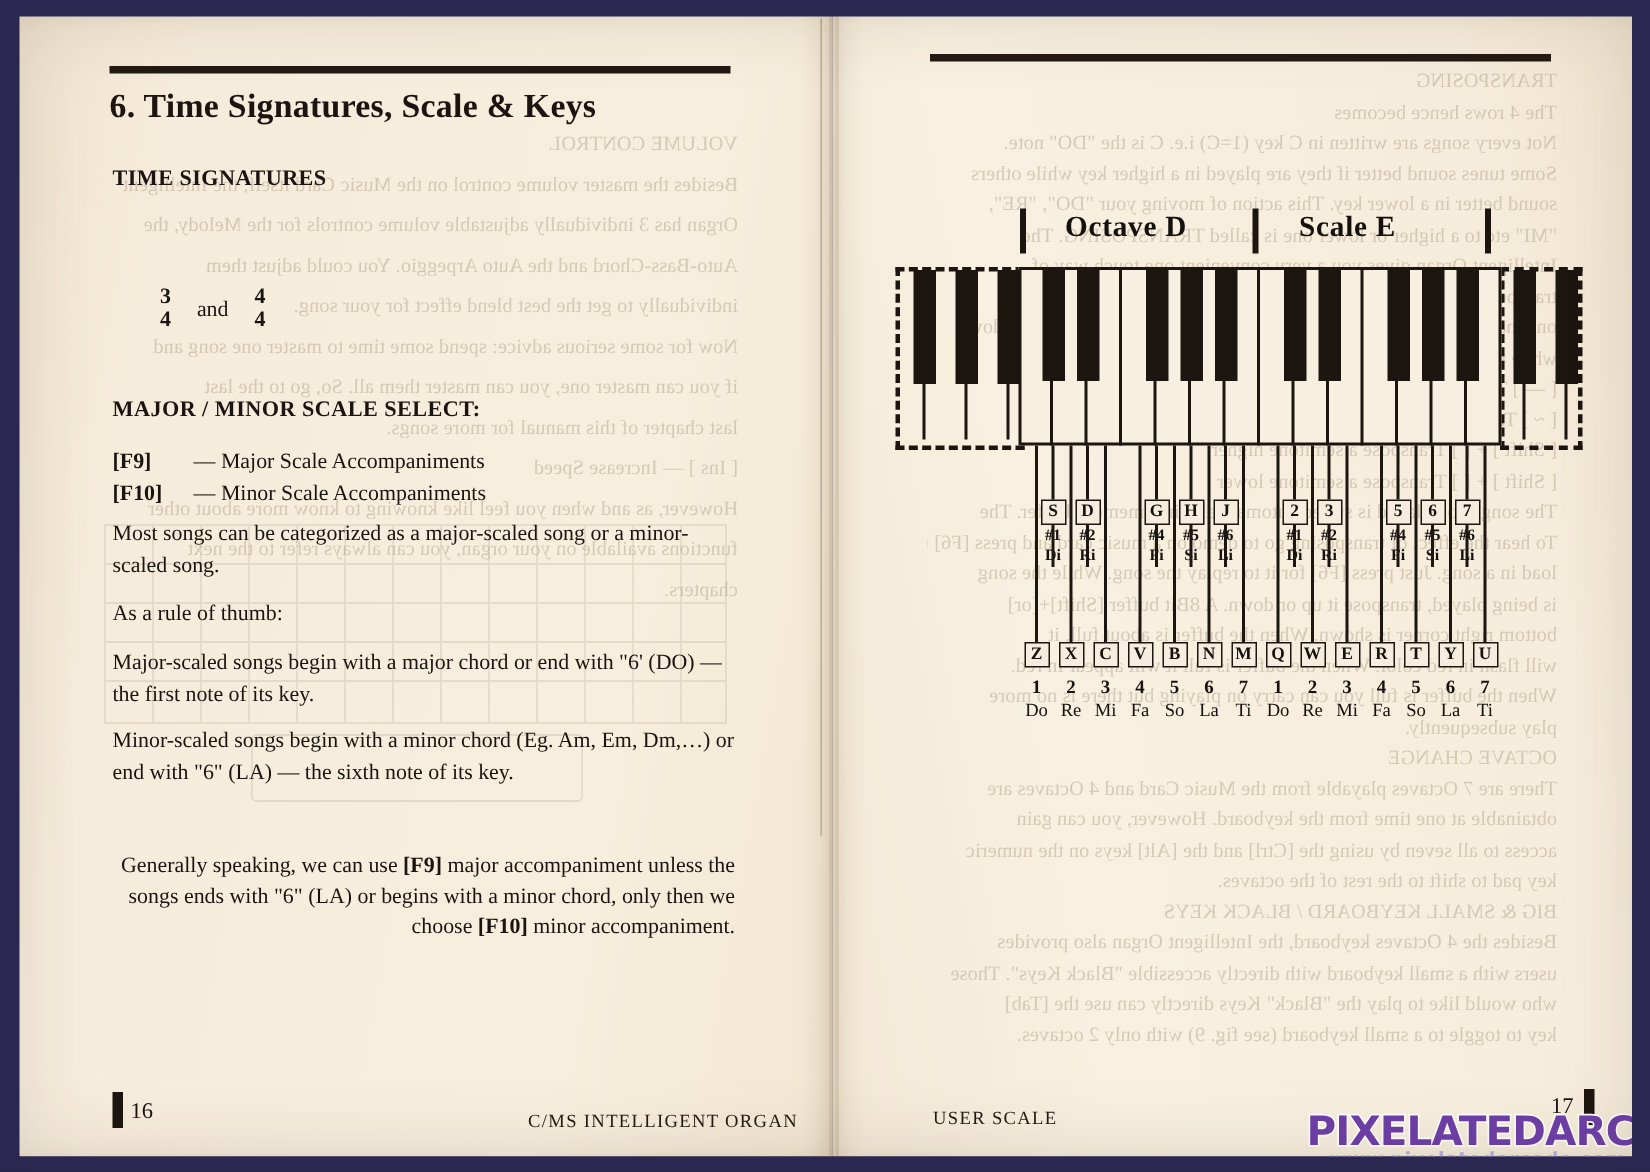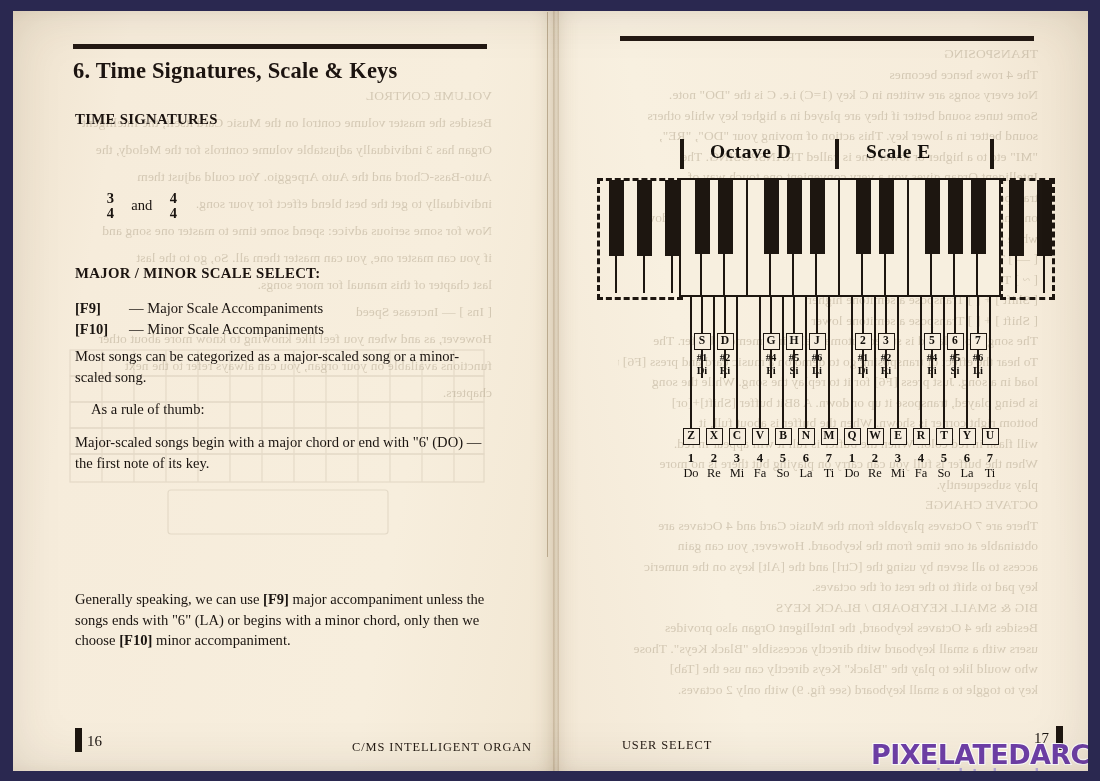--- a/index.html
+++ b/index.html
@@ -177,27 +177,28 @@
       <span>Major Scale Accompaniments</span>
     </div>
     <div>
       <span class="fk">[F10]</span><span>—</span>
       <span>Minor Scale Accompaniments</span>
     </div>
   </div>
 
   <div class="lpara" style="left:75px;top:346px;">Most songs can be categorized as a major-scaled song or a minor-scaled song.</div>
 
-  <div class="lpara" style="left:75px;top:399px;margin-left:16px;">As a rule of thumb:</div>
+  <div class="lpara" style="left:75px;top:399px;">As a rule of thumb:</div>
 
   <div class="lpara" style="left:75px;top:432px;">Major-scaled songs begin with a major chord or end with "6' (DO) — the first note of its key.</div>
 
-
-
-  <div class="lpara narrow" style="left:75px;top:589px;">
+  <div class="lpara" style="left:75px;top:484px;">Minor-scaled songs begin with a minor chord (Eg. Am, Em, Dm,…) or end with "6" (LA) — the sixth note of its key.</div>
+
+
+  <div class="lpara narrow" style="left:75px;top:567px;text-align:right;">
     <span>Generally speaking, we can use </span><b class="kb">[F9]</b><span> major accompaniment unless the songs ends with "6" (LA) or begins with a minor chord, only then we choose </span><b class="kb">[F10]</b><span> minor accompaniment.</span>
   </div>
 
   <div class="footbar" style="left:75px;top:728px;"></div>
   <div class="pnum" style="left:87px;top:733px;">16</div>
   <div class="foottext" style="left:352px;top:740px;">C/MS INTELLIGENT ORGAN</div>
 
   <div id="ghostR">
       <div class="ghost" style="left: 618px; top: 44px; width: 420px; white-space: nowrap; overflow: hidden;">TRANSPOSING</div>
       <div class="ghost" style="left: 618px; top: 64.5px; width: 420px; white-space: nowrap; overflow: hidden;">The 4 rows hence becomes</div>
@@ -392,21 +393,21 @@
       <div class="cap" style="left: 361.5px; top: 131px; width: 17px; height: 17px;">Y</div>
       <div class="wnum" style="left: 357.5px; top: 154px; width: 25px;">6</div>
       <div class="wsol" style="left: 356.5px; top: 169px; width: 27px;">La</div>
       <div class="lead" style="left: 391.5px; top: 0px; height: 133px;"></div>
       <div class="cap" style="left: 384.5px; top: 131px; width: 17px; height: 17px;">U</div>
       <div class="wnum" style="left: 380.5px; top: 154px; width: 25px;">7</div>
       <div class="wsol" style="left: 379.5px; top: 169px; width: 27px;">Ti</div>
     </div>
 
 
-  <div class="foottext" style="left:622px;top:738px;">USER SELECT</div>
+  <div class="foottext" style="left:622px;top:738px;">USER SCALE</div>
   <div class="pnum" style="left:1034px;top:730px;">17</div>
   <div class="footbar" style="left:1056px;top:726px;"></div>
 
   <div id="wm">
     <div id="wmtext">PIXELATEDARCADE</div>
     <div id="wmurl">www.pixelatedarcade.com</div>
   </div>
 
   <div id="vig"></div>
   <div id="topband"></div>

